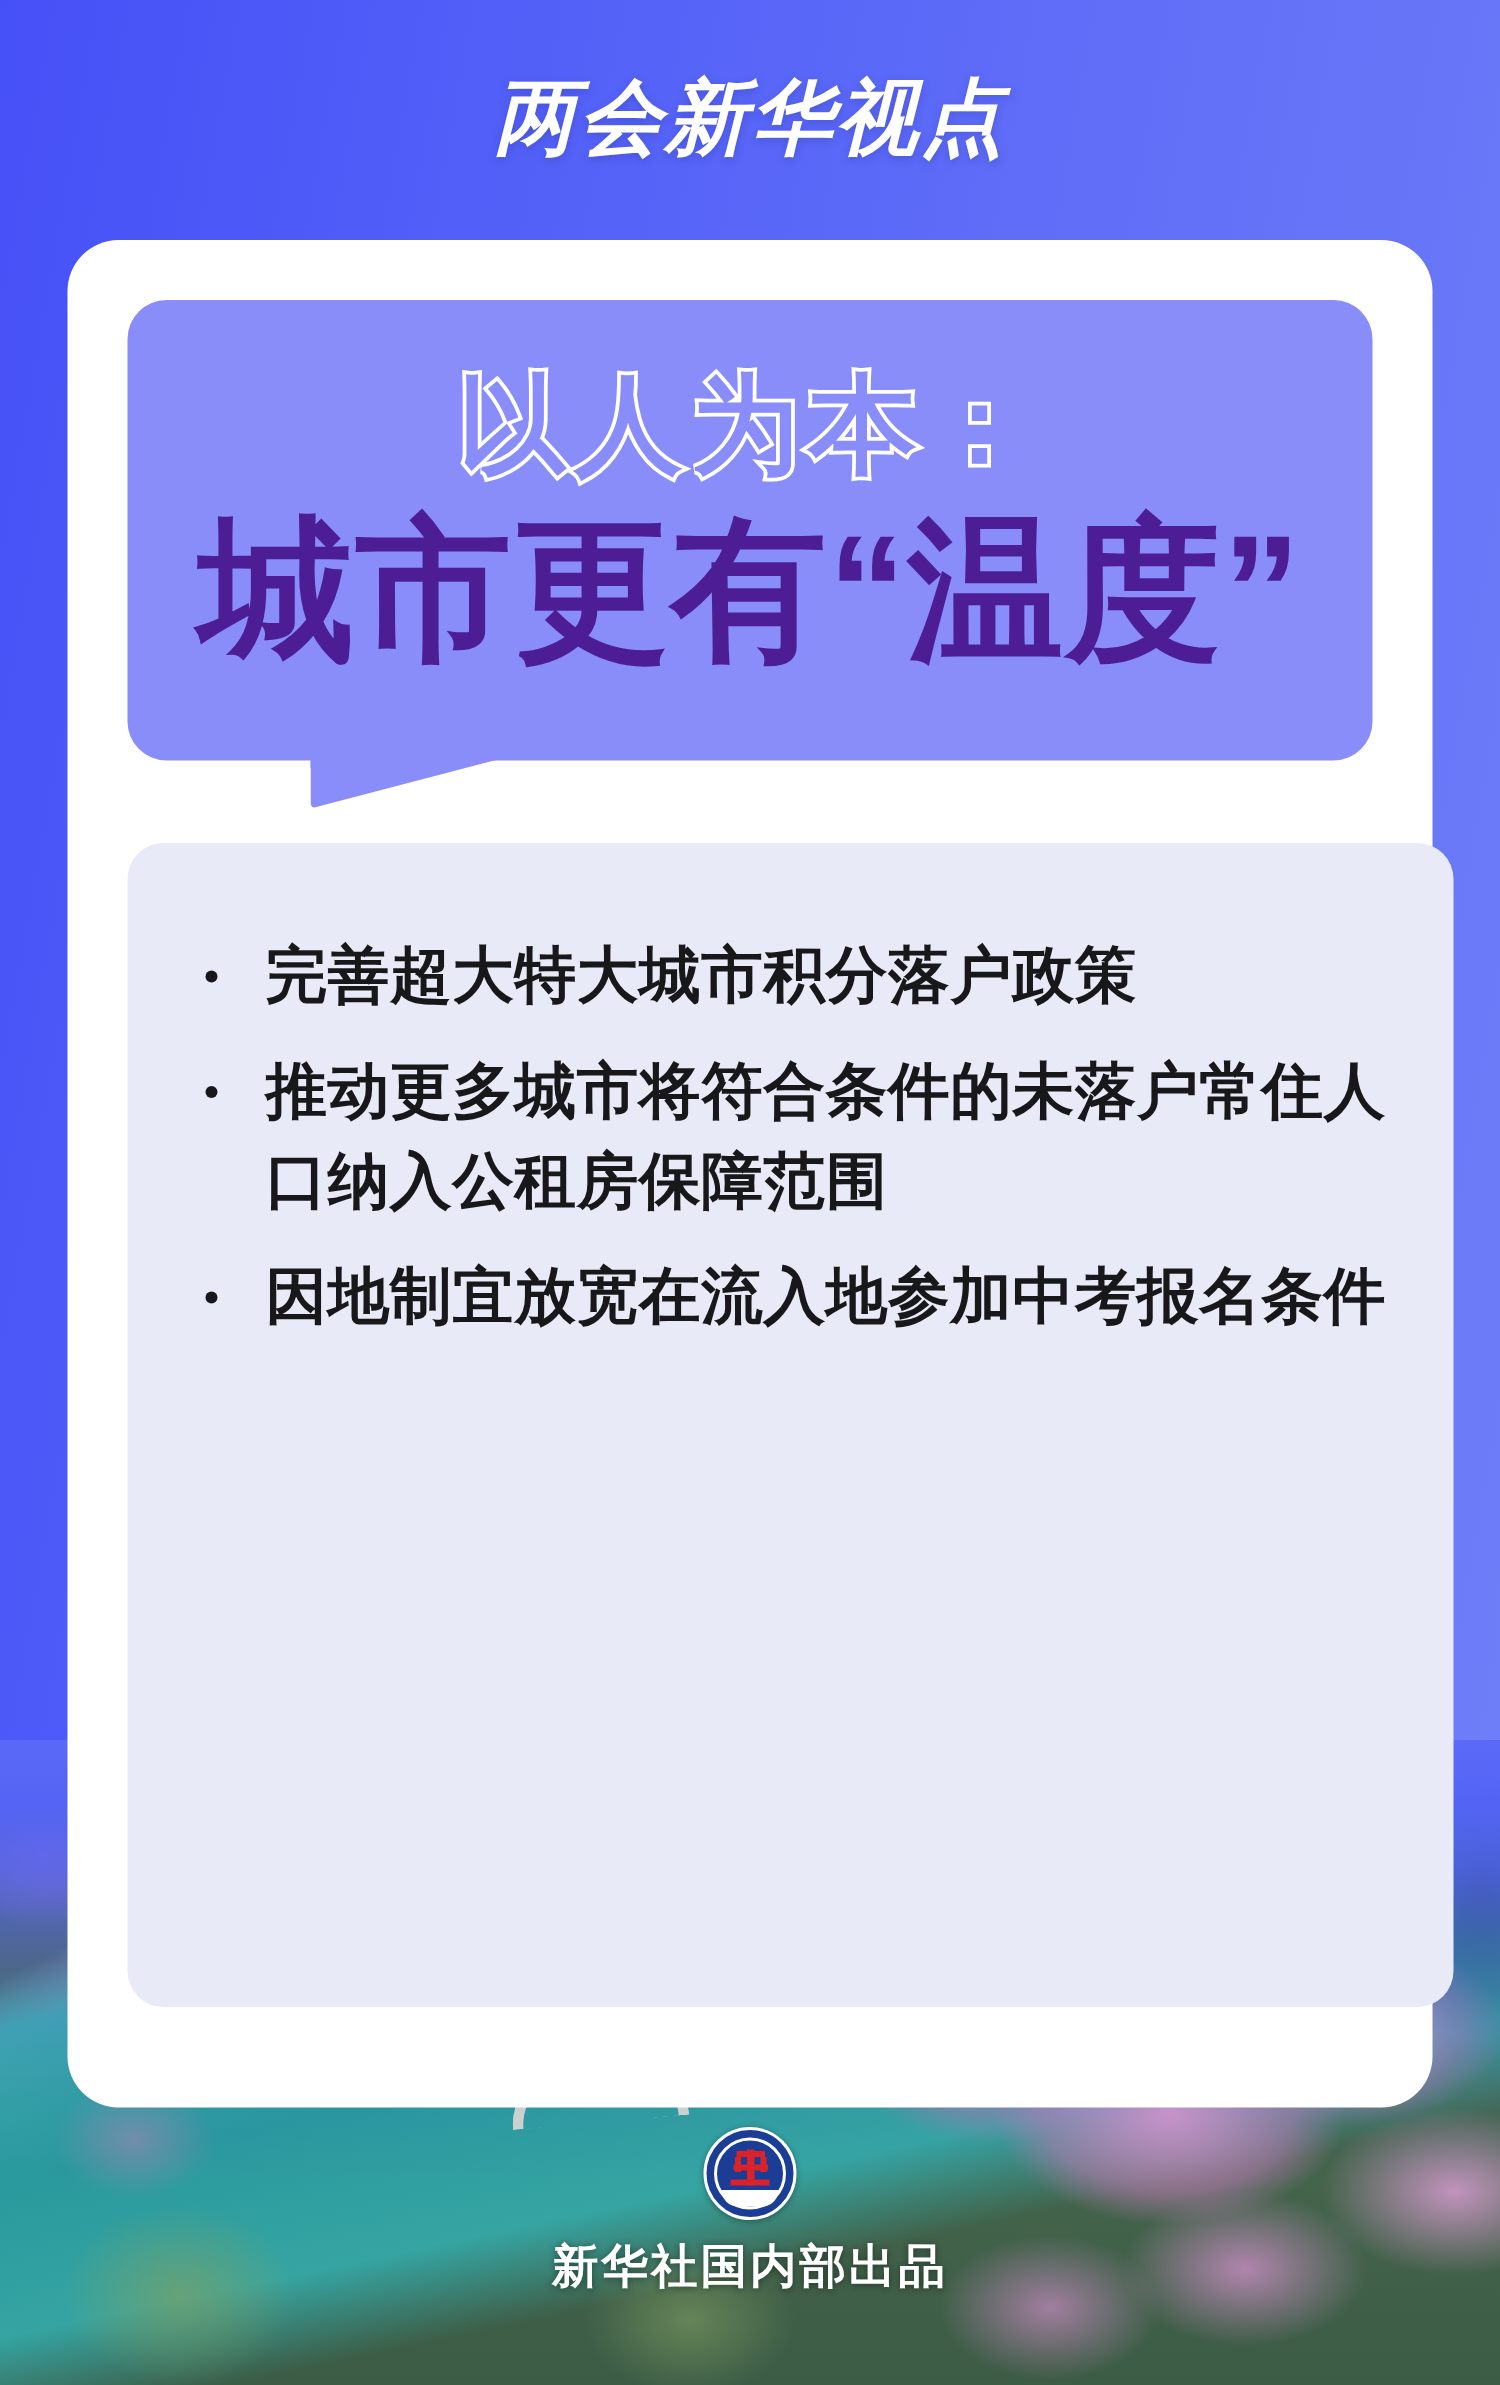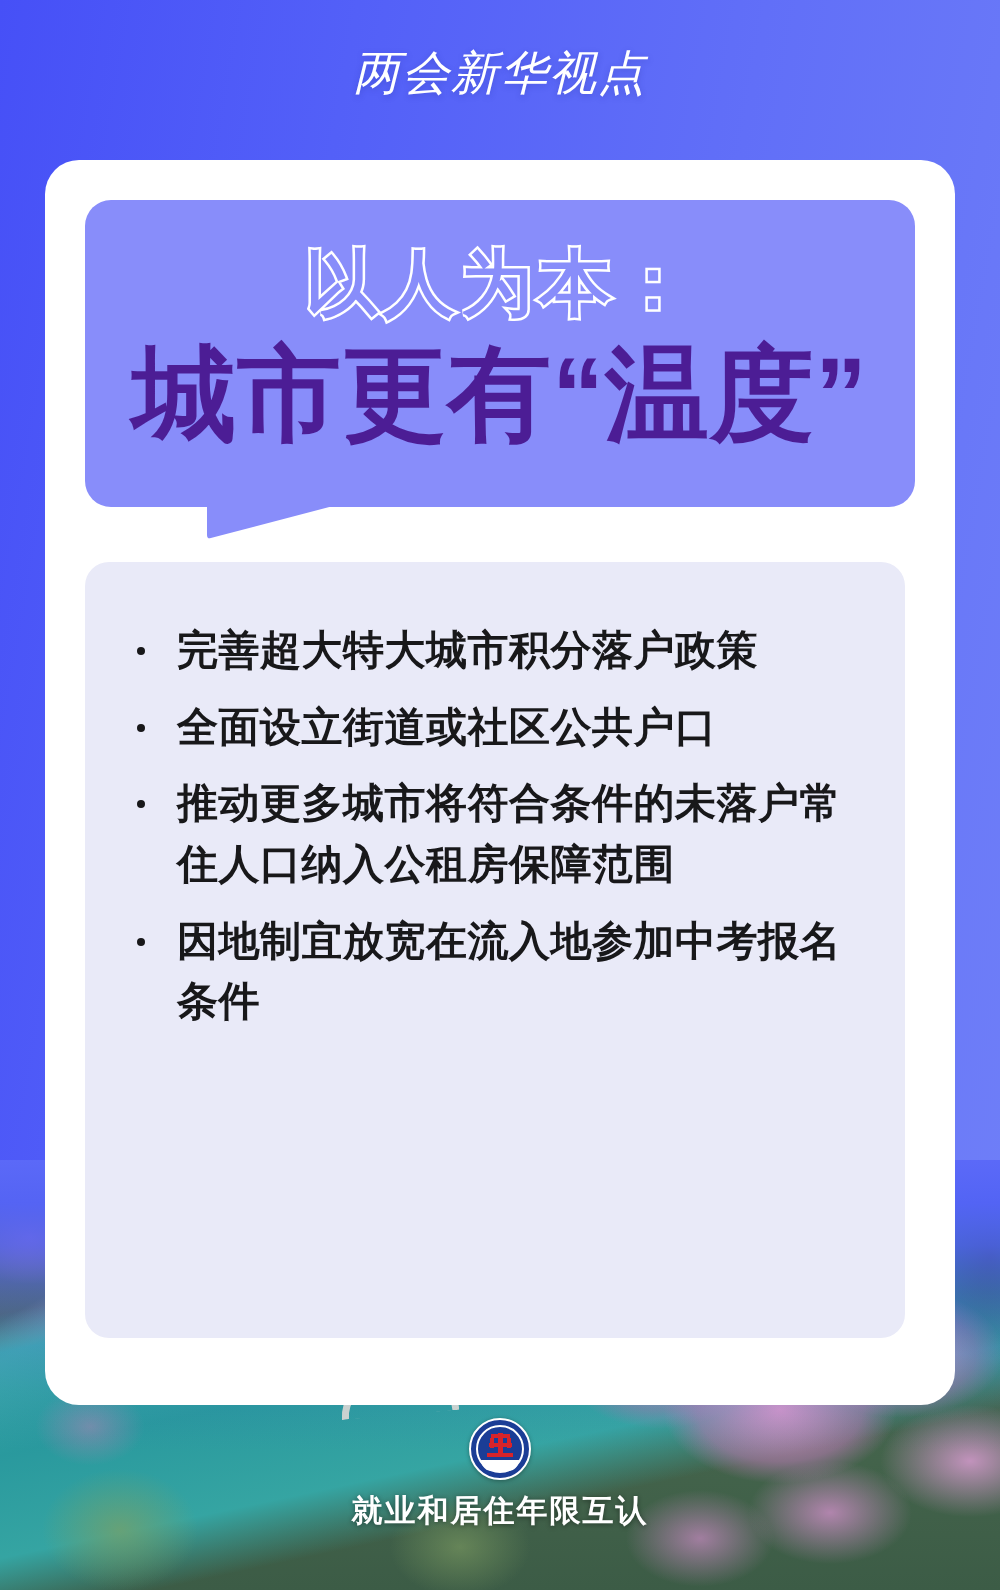--- a/index.html
+++ b/index.html
@@ -72,22 +72,22 @@
   }
 
   
   .header {
     position:absolute; left:0; right:0; top:42px;
     text-align:center;
   }
   .header-title {
     display:inline-block;
     color:#ffffff;
-    font-size:47px;
-    font-weight:normal;
+    font-size:55px;
+    font-weight:bold;
     letter-spacing:2px;
     font-style:italic;
     text-shadow:0 2px 6px rgba(30,40,140,.25);
   }
 
   
   .card {
     position:absolute;
     left:45px; top:160px; width:910px; height:1245px;
     background:#ffffff;
@@ -130,21 +130,21 @@
     font-size:104px;
     font-weight:bold;
     letter-spacing:1px;
     color:#4c1d95;
     line-height:1.08;
   }
 
   
   .panel {
     position:absolute;
-    left:85px; top:562px; width:820px; height:776px;
+    left:85px; top:562px; width:884px; height:776px;
     background:#E9EAF8;
     border-radius:24px;
     padding:58px 36px 40px 44px;
   }
   .bullet-list { list-style:none; }
   .bullet-item {
     position:relative;
     padding-left:48px;
     margin-bottom:16px;
     font-size:41px;
@@ -229,35 +229,34 @@
   <div class="bubble">
     <div class="title-line1">以人为本：</div>
     <div class="title-line2">城市更有“温度”</div>
   </div>
   <div class="bubble-tail-fill"></div>
   <div class="bubble-tail"></div>
 
   <div class="panel">
     <ul class="bullet-list">
       <li class="bullet-item">完善超大特大城市积分落户政策</li>
-      <li class="bullet-item">全面设立街道或社区公共户口</li>
       <li class="bullet-item">推动更多城市将符合条件的未落户常住人口纳入公租房保障范围</li>
       <li class="bullet-item">因地制宜放宽在流入地参加中考报名条件</li>
     </ul>
   </div>
 
   <div class="footer">
     <div class="logo">
       <div class="logo-ring"></div>
       <div class="logo-mark">
         <span class="lm-top"></span>
         <span class="lm-lleg"></span>
         <span class="lm-rleg"></span>
         <span class="lm-mid"></span>
         <span class="lm-stem"></span>
         <span class="lm-base"></span>
       </div>
       <div class="logo-band"></div>
     </div>
-    <div class="credit">就业和居住年限互认</div>
+    <div class="credit">新华社国内部出品</div>
   </div>
 
 </div>
 
 </body></html>

